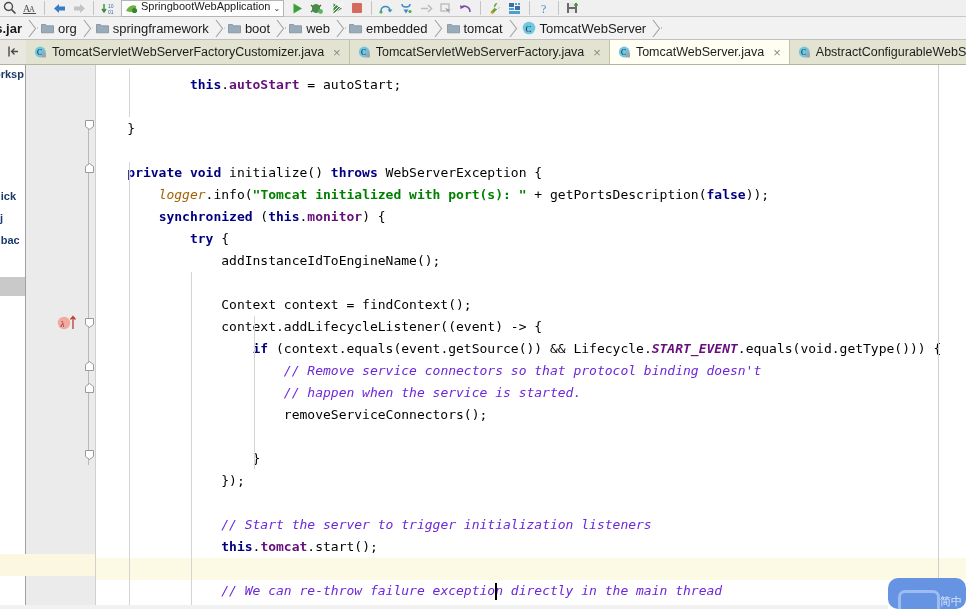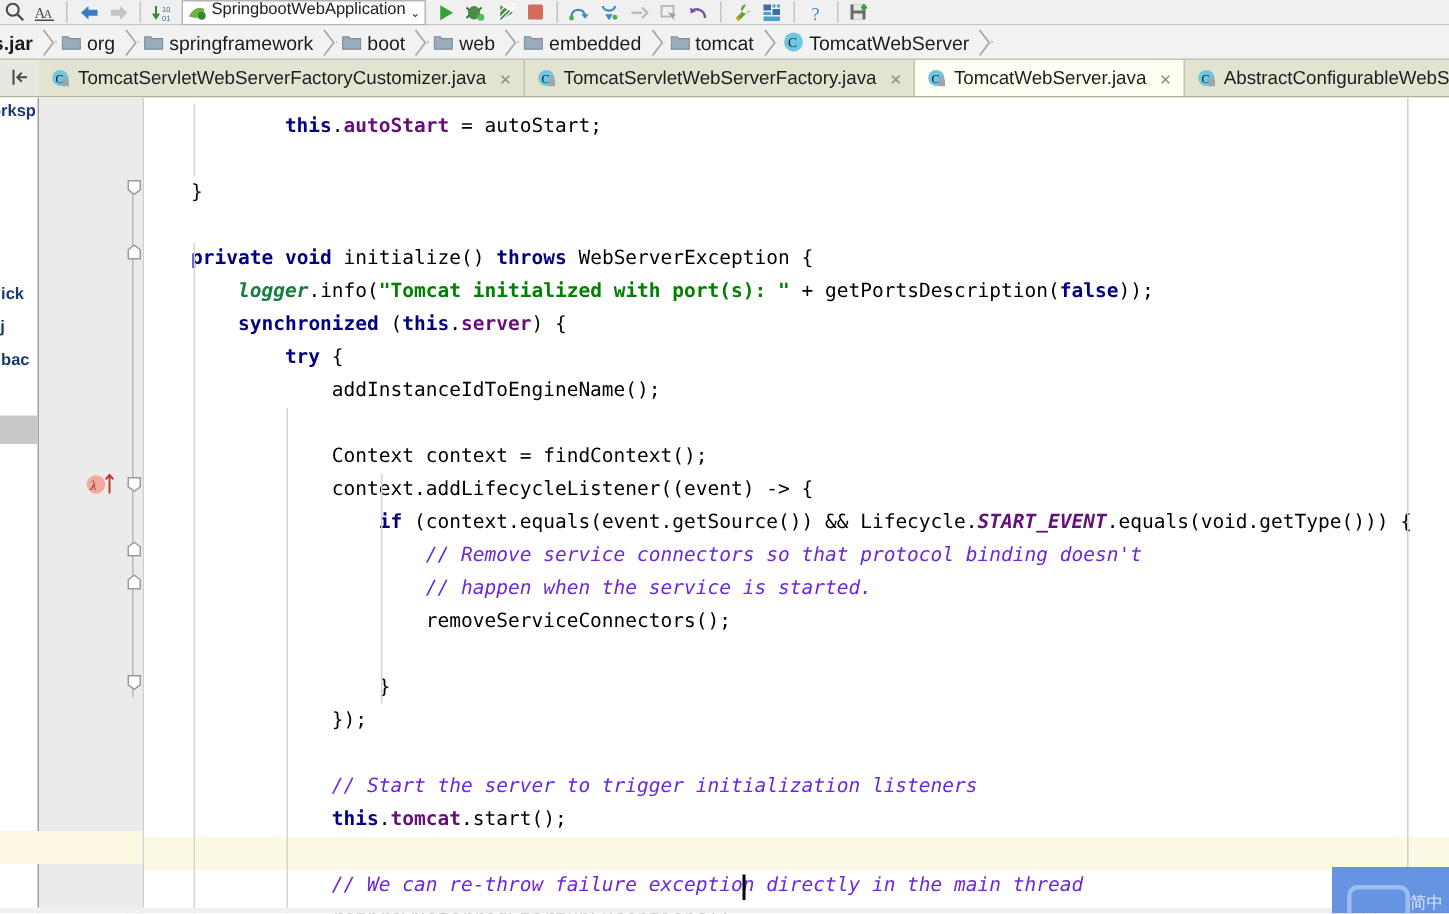--- a/index.html
+++ b/index.html
@@ -120,34 +120,34 @@
   }
   .hl-row{position:absolute;left:0;width:870px;height:22px;background:#fcf9e4;}
   .hl-gutter{position:absolute;left:0;width:95px;height:22px;background:#fcf7e0;}
   .indent-guide{position:absolute;width:1px;background:#d4d4d4;}
 
   .k{color:#000080;font-weight:bold;}
   .s{color:#008000;font-weight:bold;}
   .cm{color:#6d28d9;font-style:italic;}
   .fld{color:#660e7a;font-weight:bold;}
   .sfld{color:#660e7a;font-weight:bold;font-style:italic;}
-  .stat{color:#15803d;font-weight:bold;font-style:italic;}
+  .stat{color:#a16207;font-weight:normal;font-style:italic;}
   .plain{color:#000000;}
 
   .caret{
     position:absolute;width:2px;height:17px;background:#000;
   }
 
   
   .rightline{position:absolute;left:938px;top:0;width:1px;height:544px;background:#cfcfcf;}
 
   
   .popup{
     position:absolute;left:888px;top:578px;width:78px;height:31px;
-    background:#6694e3;overflow:hidden;
+    background:#6694e3;overflow:hidden;border-radius:10px;
   }
   .popup .pcirc{
     position:absolute;left:10px;top:12px;width:36px;height:30px;
     border:3px solid #9dbcf2;border-radius:7px;
   }
   .popup .ptxt{
     position:absolute;left:52px;top:16px;font-size:11px;color:#dbe6fb;white-space:nowrap;
   }
   .editor-bottomedge{
     position:absolute;left:0;top:540px;width:888px;height:4px;background:#f1f1f1;
@@ -505,21 +505,21 @@
           </svg></div>
       </div>
 
     <div class="code" id="code-layer">
         <div class="cline" style="top: -17px;"><span class="plain">            </span><span class="k">this</span><span class="plain">.</span><span class="fld">tomcat</span><span class="plain"> = tomcat;</span></div>
         <div class="cline" style="top: 5px;"><span class="plain">            </span><span class="k">this</span><span class="plain">.</span><span class="fld">autoStart</span><span class="plain"> = autoStart;</span></div>
         <div class="cline" style="top: 49px;"><span class="plain">    }</span></div>
         <div class="cline" style="top: 71px;"></div>
         <div class="cline" style="top: 93px;"><span class="plain">    </span><span class="k">private void</span><span class="plain"> initialize() </span><span class="k">throws</span><span class="plain"> WebServerException {</span></div>
         <div class="cline" style="top: 115px;"><span class="plain">        </span><span class="stat">logger</span><span class="plain">.info(</span><span class="s">"Tomcat initialized with port(s): "</span><span class="plain"> + getPortsDescription(</span><span class="k">false</span><span class="plain">));</span></div>
-        <div class="cline" style="top: 137px;"><span class="plain">        </span><span class="k">synchronized</span><span class="plain"> (</span><span class="k">this</span><span class="plain">.</span><span class="fld">server</span><span class="plain">) {</span></div>
+        <div class="cline" style="top: 137px;"><span class="plain">        </span><span class="k">synchronized</span><span class="plain"> (</span><span class="k">this</span><span class="plain">.</span><span class="fld">monitor</span><span class="plain">) {</span></div>
         <div class="cline" style="top: 159px;"><span class="plain">            </span><span class="k">try</span><span class="plain"> {</span></div>
         <div class="cline" style="top: 181px;"><span class="plain">                addInstanceIdToEngineName();</span></div>
         <div class="cline" style="top: 203px;"></div>
         <div class="cline" style="top: 225px;"><span class="plain">                Context context = findContext();</span></div>
         <div class="cline" style="top: 247px;"><span class="plain">                context.addLifecycleListener((event) -&gt; {</span></div>
         <div class="cline" style="top: 269px;"><span class="plain">                    </span><span class="k">if</span><span class="plain"> (context.equals(event.getSource()) &amp;&amp; Lifecycle.</span><span class="sfld">START_EVENT</span><span class="plain">.equals(void.getType())) {</span></div>
         <div class="cline" style="top: 291px;"><span class="plain">                        </span><span class="cm">// Remove service connectors so that protocol binding doesn't</span></div>
         <div class="cline" style="top: 313px;"><span class="plain">                        </span><span class="cm">// happen when the service is started.</span></div>
         <div class="cline" style="top: 335px;"><span class="plain">                        removeServiceConnectors();</span></div>
         <div class="cline" style="top: 357px;"></div>

